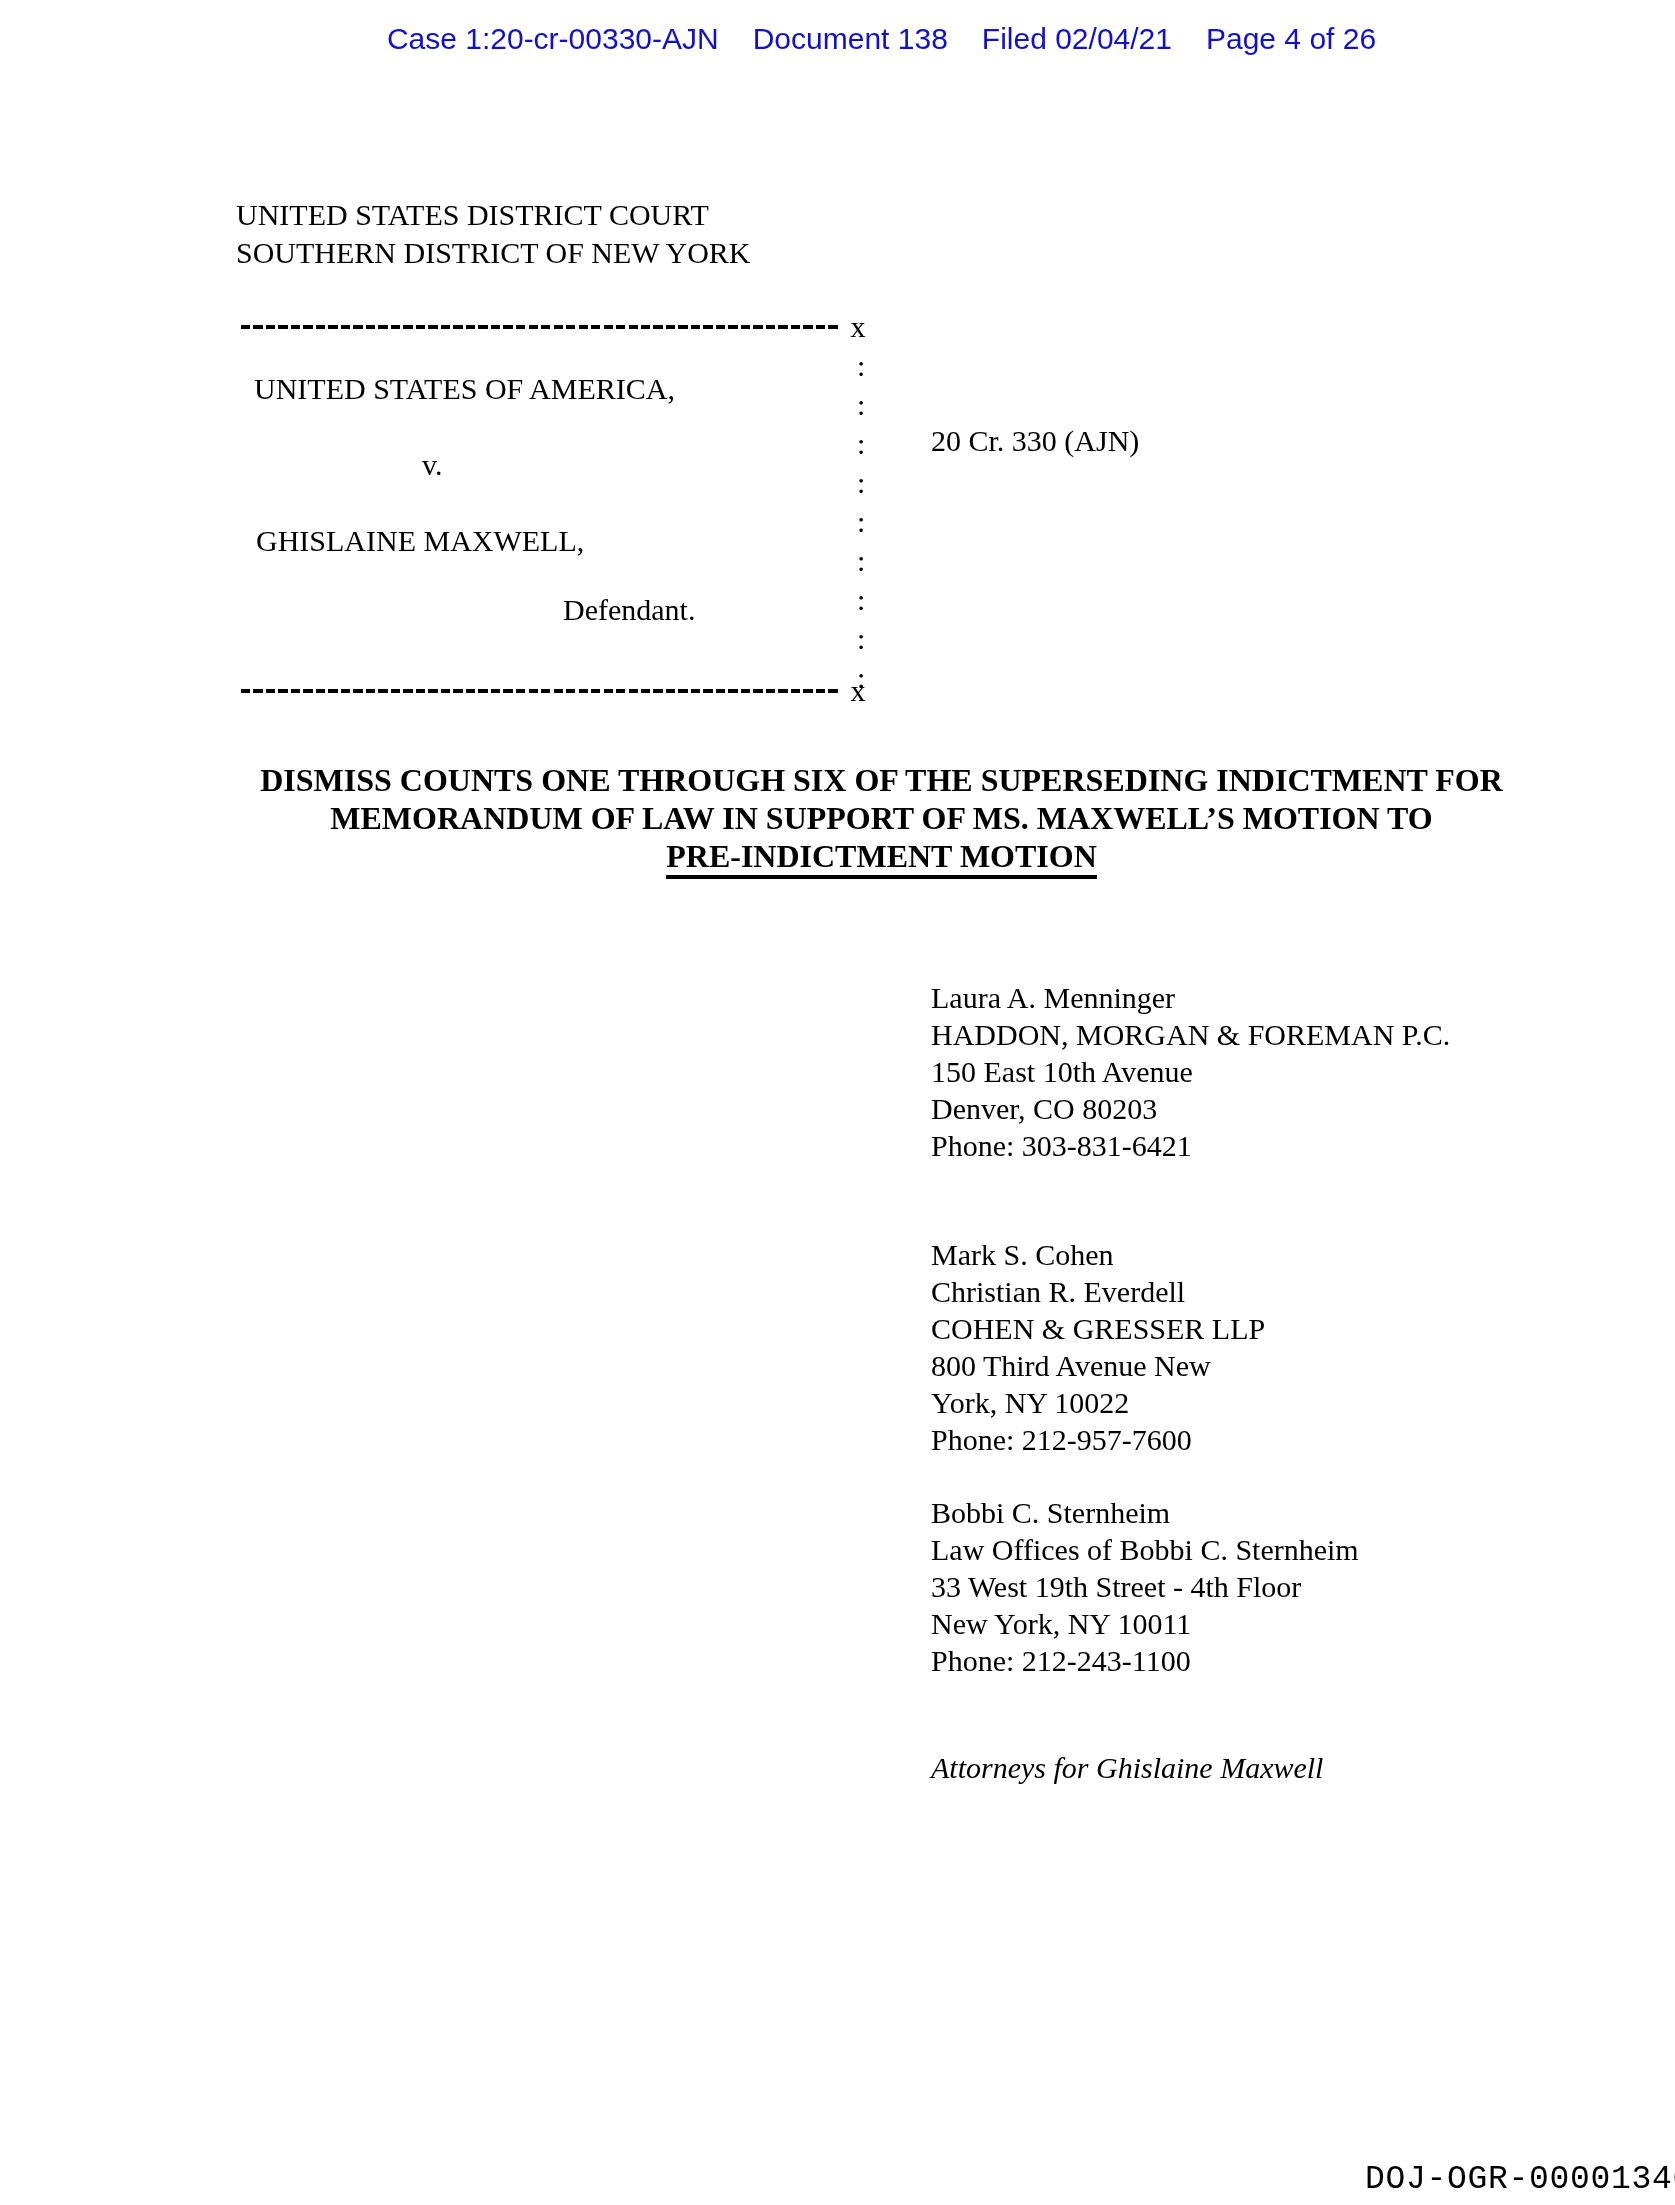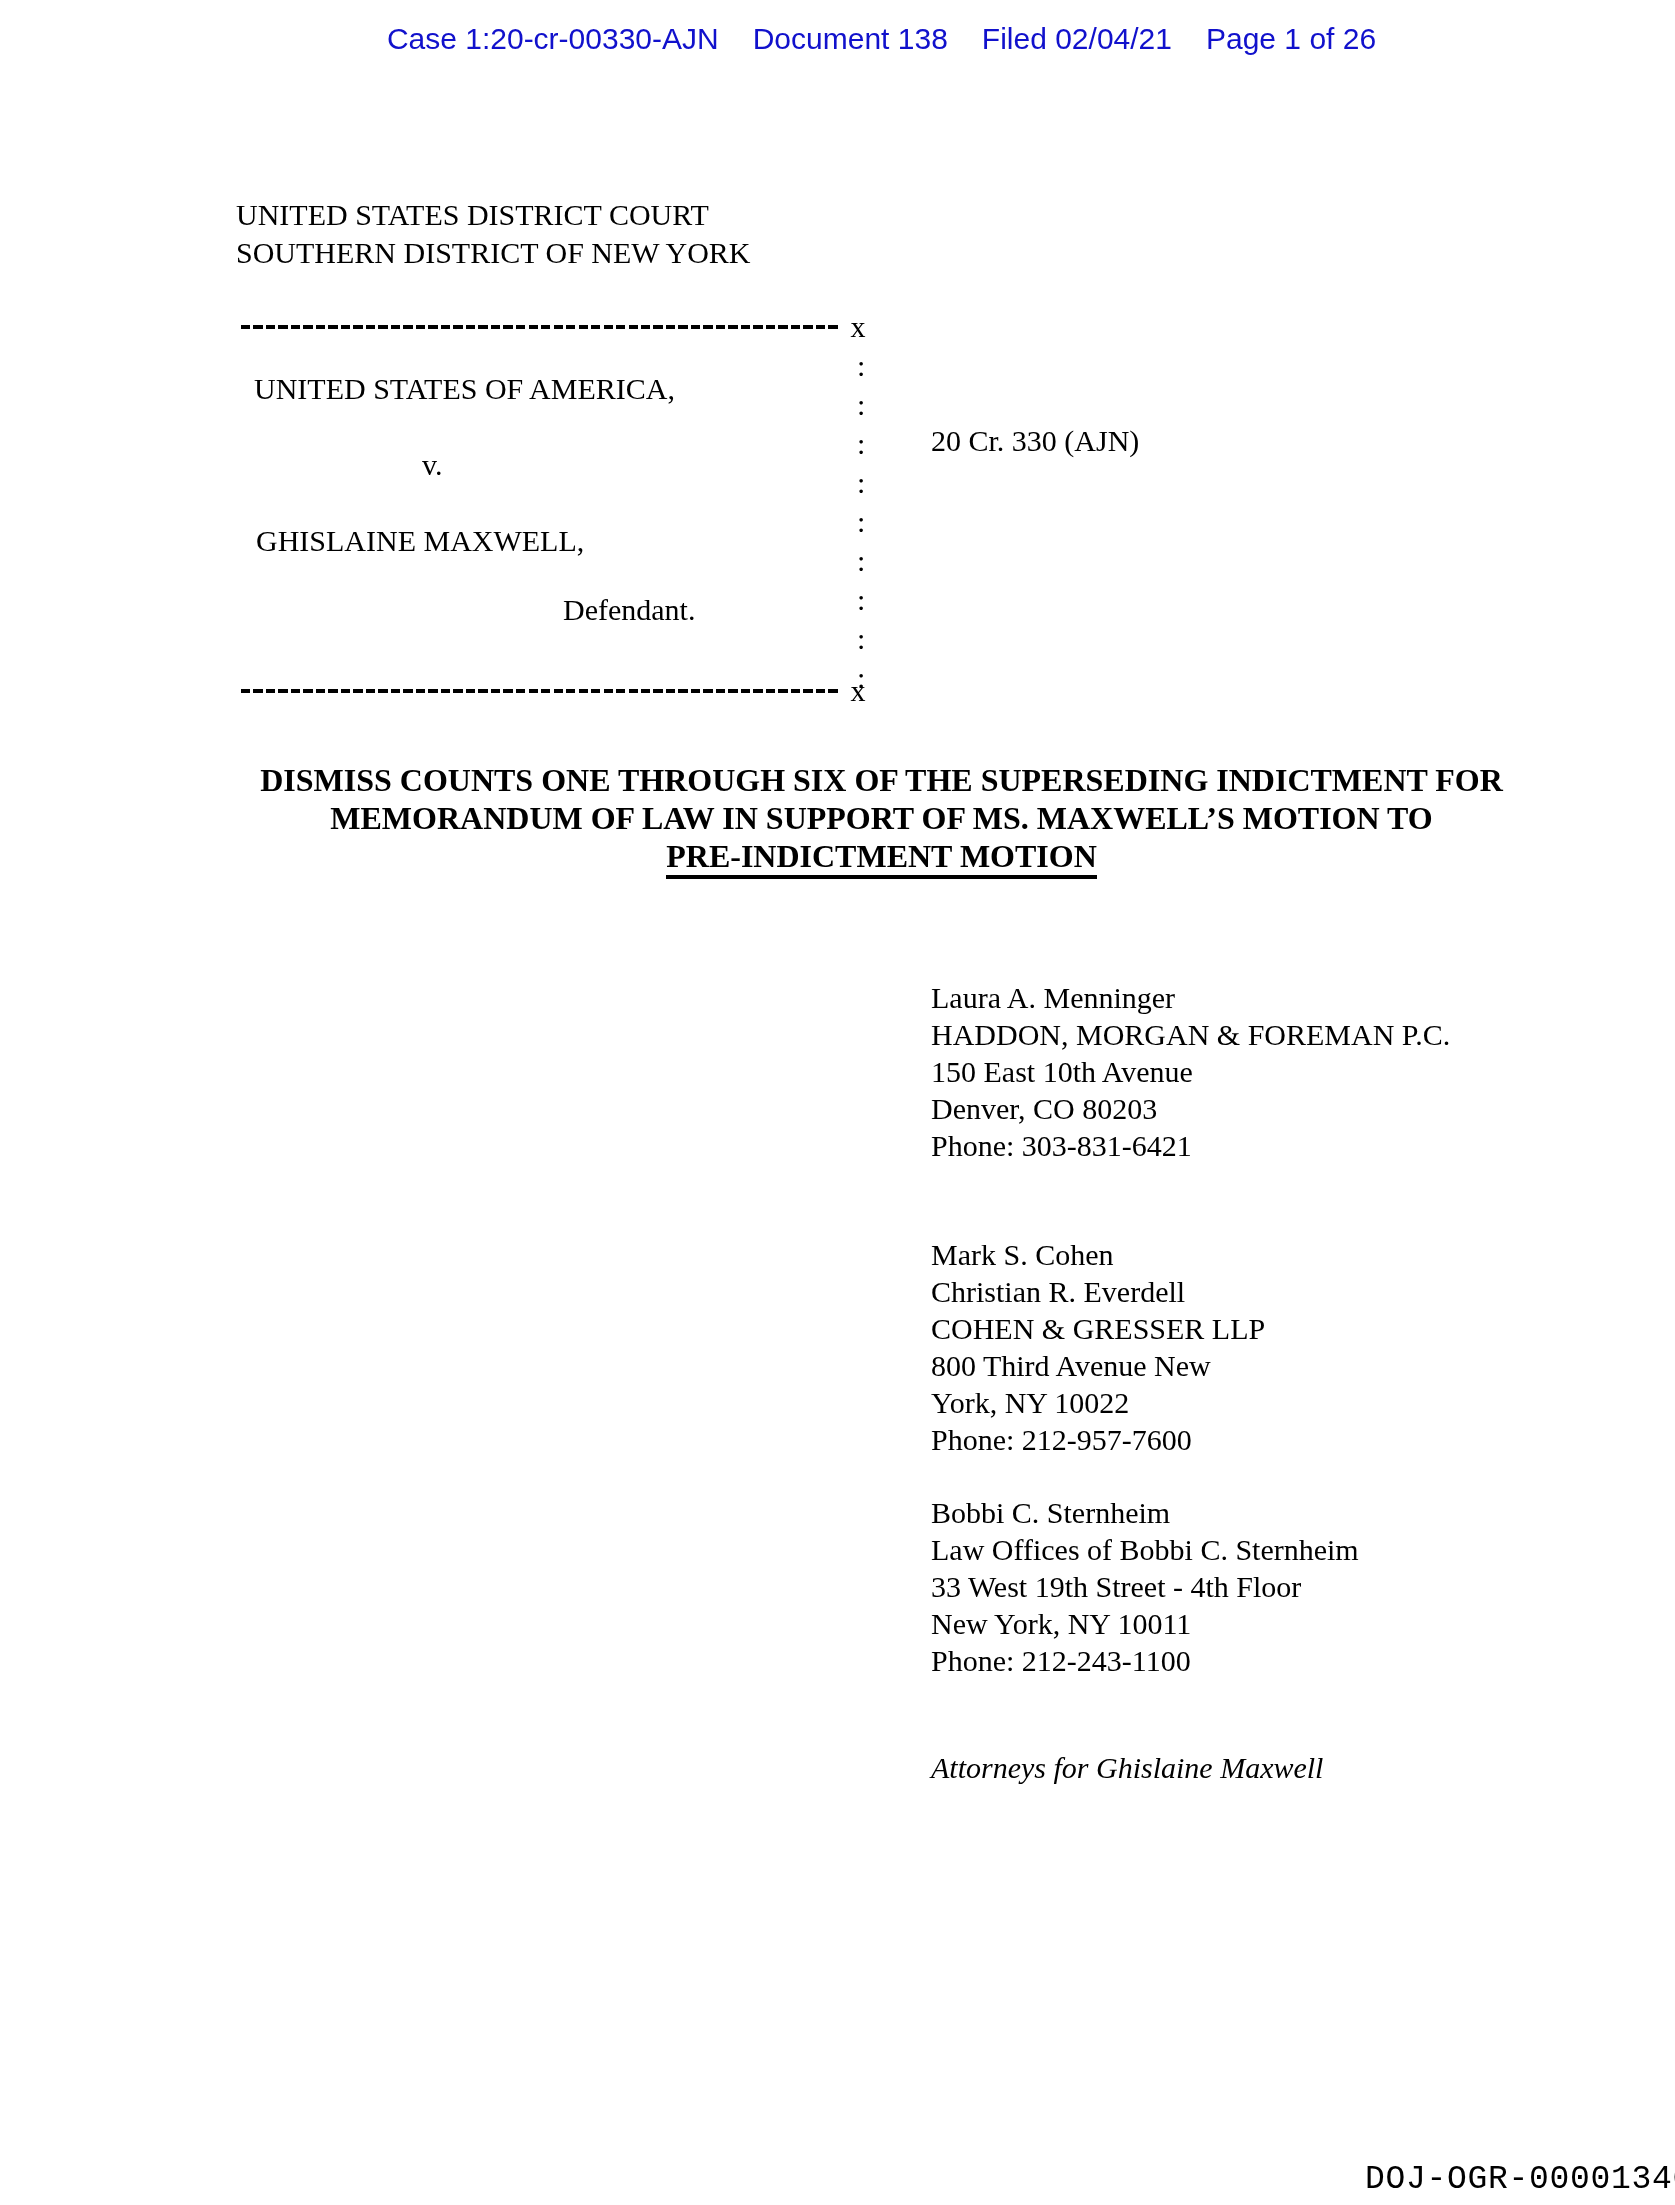--- a/index.html
+++ b/index.html
@@ -114,21 +114,21 @@
 </style>
 </head>
 <body>
 
 <div class="page">
 
   <div class="stamp">
       <span>Case 1:20-cr-00330-AJN</span>
       <span>Document 138</span>
       <span>Filed 02/04/21</span>
-      <span>Page 1 of 26</span>
+      <span>Page 4 of 26</span>
     </div>
 
   <div class="court">
     <div>UNITED STATES DISTRICT COURT</div>
     <div>SOUTHERN DISTRICT OF NEW YORK</div>
   </div>
 
   <div class="rule rule-top">
     <div class="dashes"></div>
     <span class="xlab">x</span>

